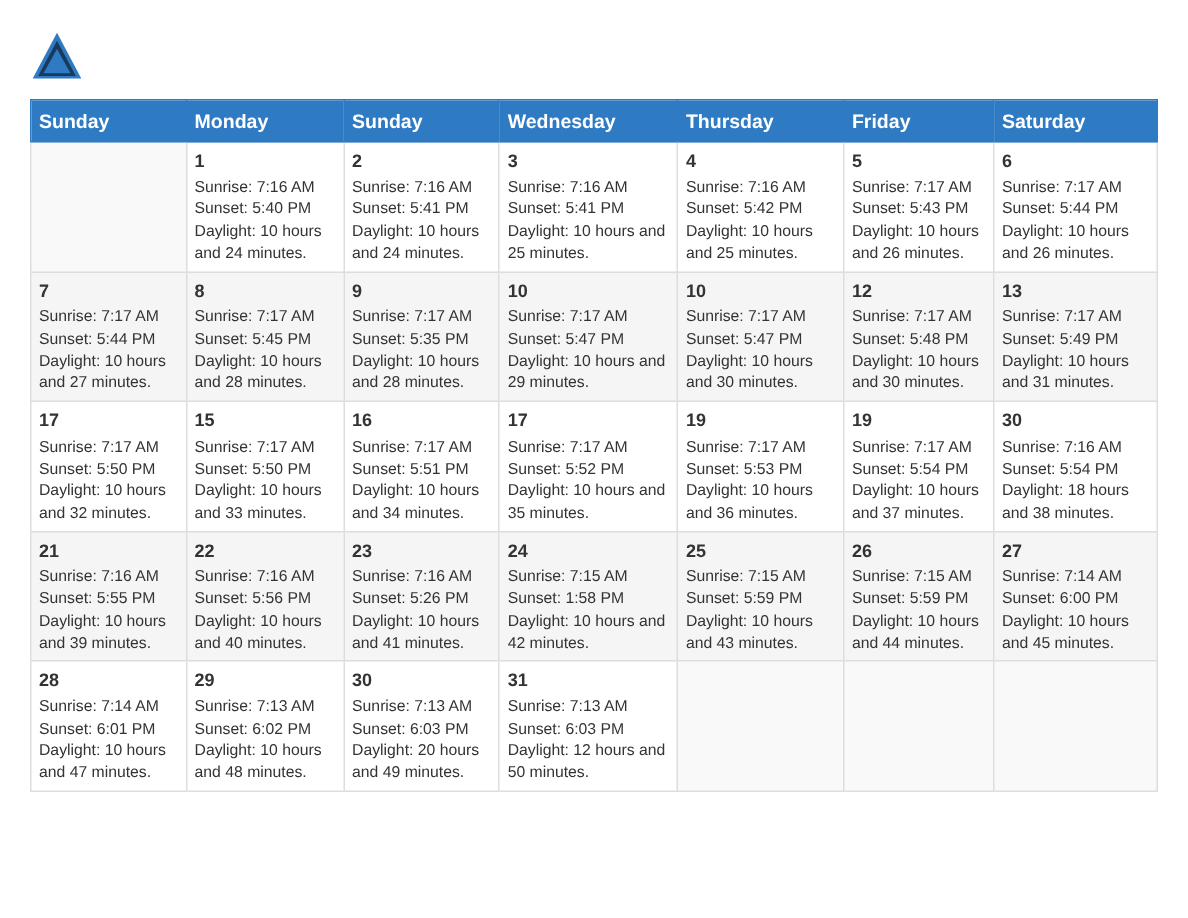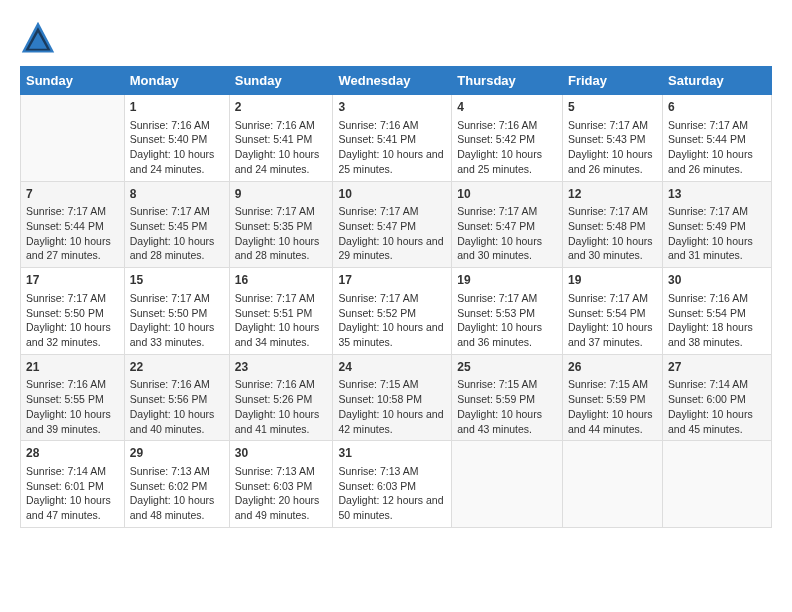--- a/index.html
+++ b/index.html
@@ -269,21 +269,21 @@
         </td>
         <td>
           <div class="day-num">23</div>
           <div class="day-detail">Sunrise: 7:16 AM</div>
           <div class="day-detail">Sunset: 5:26 PM</div>
           <div class="day-detail">Daylight: 10 hours and 41 minutes.</div>
         </td>
         <td>
           <div class="day-num">24</div>
           <div class="day-detail">Sunrise: 7:15 AM</div>
-          <div class="day-detail">Sunset: 10:58 PM</div>
+          <div class="day-detail">Sunset: 1:58 PM</div>
           <div class="day-detail">Daylight: 10 hours and 42 minutes.</div>
         </td>
         <td>
           <div class="day-num">25</div>
           <div class="day-detail">Sunrise: 7:15 AM</div>
           <div class="day-detail">Sunset: 5:59 PM</div>
           <div class="day-detail">Daylight: 10 hours and 43 minutes.</div>
         </td>
         <td>
           <div class="day-num">26</div>

